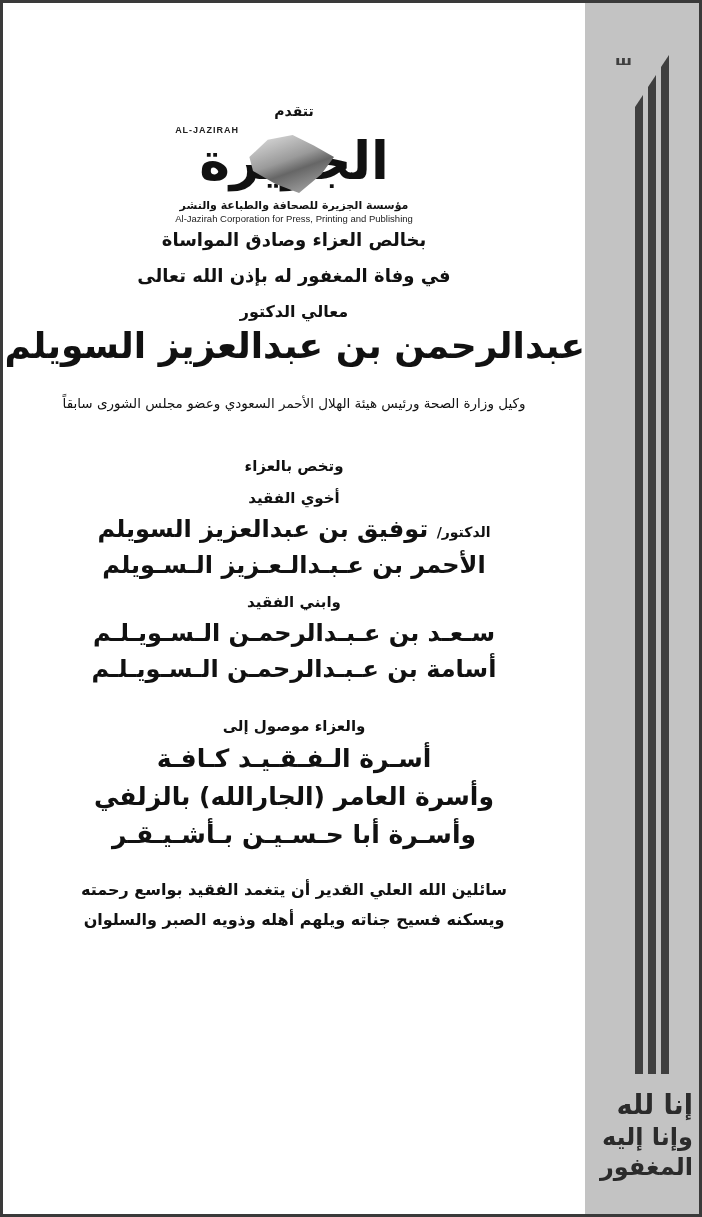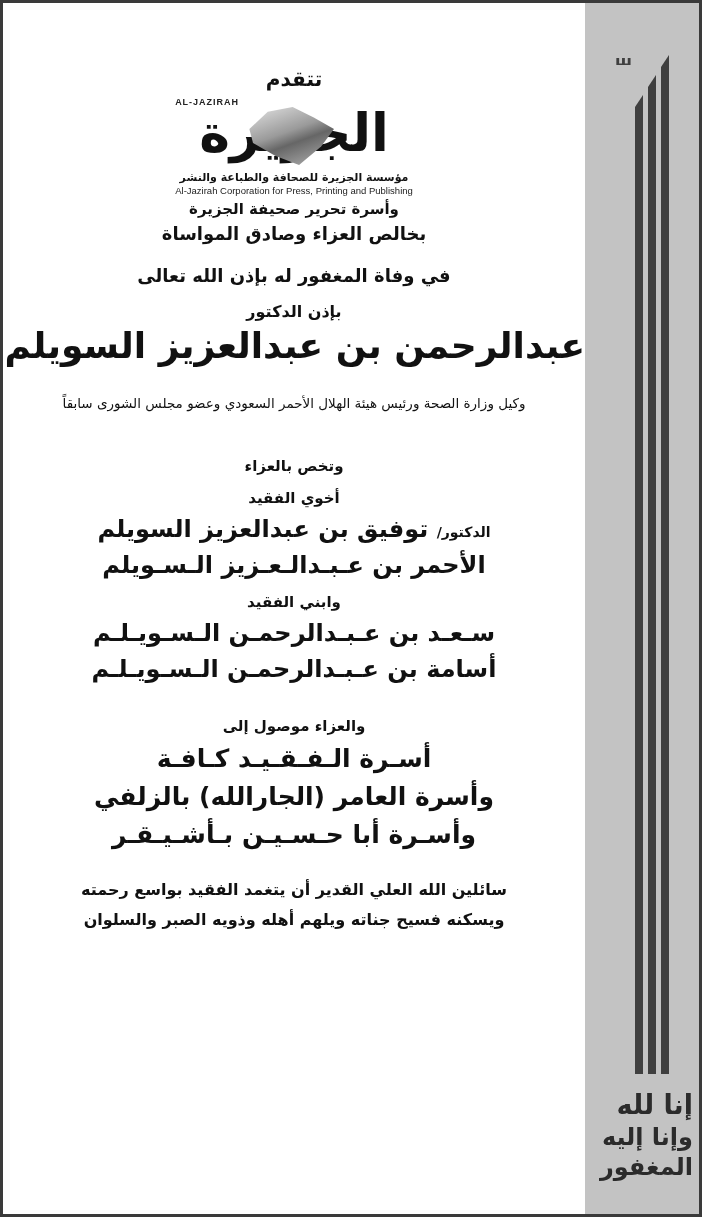--- a/index.html
+++ b/index.html
@@ -42,21 +42,21 @@
   .verse .v1 { font-size:27px; }
   .verse .v2 { font-size:24px; }
   .verse .v3 { font-size:24px; letter-spacing:1px; }
   
   .content {
     position:absolute; top:0; left:0; right:114px; bottom:0;
     text-align:center;
     direction:rtl;
   }
   .ar { direction:rtl; font-family:"DejaVu Sans", sans-serif; }
-  .presents { margin-top:64px; font-size:20px; font-weight:bold; }
+  .presents { margin-top:100px; font-size:14px; font-weight:bold; }
   
   .logo { position:relative; display:inline-block; margin-top:2px; height:84px; }
   .logo-latin {
     position:absolute; top:4px; left:-14px;
     font-family:"Liberation Sans", sans-serif;
     font-size:9px; font-weight:bold; letter-spacing:1px; color:#222;
     direction:ltr;
   }
   .logo-ar {
     font-size:52px; font-weight:bold; line-height:80px;
@@ -66,21 +66,21 @@
     position:absolute; z-index:3; top:14px; left:50%;
     width:92px; height:58px; margin-left:-52px;
     background:linear-gradient(160deg,#e8e8e8 0%,#9a9a9a 45%,#666 60%,#b5b5b5 100%);
     clip-path:polygon(8% 38%, 28% 8%, 55% 0%, 78% 18%, 100% 38%, 86% 68%, 62% 100%, 36% 84%, 12% 62%);
     box-shadow:2px 2px 3px rgba(0,0,0,0.45);
   }
   .org-ar { font-size:11px; font-weight:bold; margin-top:-6px; }
   .org-en { font-family:"Liberation Sans", sans-serif; font-size:9.5px; color:#222; margin-top:1px; direction:ltr; }
   .editorial  { font-size:15px; font-weight:bold; margin-top:4px; }
   .condolence { font-size:18px; font-weight:bold; margin-top:5px; }
-  .on-death   { font-size:18px; font-weight:bold; margin-top:21px; }
+  .on-death   { font-size:18px; font-weight:bold; margin-top:15px; }
   .honorific  { font-size:16px; font-weight:bold; margin-top:16px; }
   .big-name   { font-size:36px; font-weight:bold; margin-top:4px; white-space:nowrap;padding-left:26px; }
   .titles     { font-size:13.5px; font-weight:normal; margin-top:29px; }
   .sec-heading{ font-size:15px; font-weight:bold; margin-top:46px; }
   .rel-label  { font-size:15px; font-weight:bold; margin-top:14px; }
   .name-line  { font-size:24px; font-weight:bold; margin-top:8px; white-space:nowrap; }
   .name-prefix{ font-size:14px; font-weight:bold; }
   .ext-line   { font-size:25px; font-weight:bold; margin-top:9px; white-space:nowrap; }
   .prayer     { font-size:16px; font-weight:bold; margin-top:26px; line-height:1.85; }
 </style>
@@ -95,25 +95,24 @@
 
     <div class="logo">
       <div class="logo-latin">AL-JAZIRAH</div>
       <div class="logo-map"></div>
       <div class="logo-ar ar">الجزيرة</div>
     </div>
 
     <div class="org-ar ar">مؤسسة الجزيرة للصحافة والطباعة والنشر</div>
     <div class="org-en">Al-Jazirah Corporation for Press, Printing and Publishing</div>
 
-    <div class="editorial ar">وأسرة تحرير صحيفة الجزيرة</div>
     <div class="condolence ar">بخالص العزاء وصادق المواساة</div>
     <div class="on-death ar">في وفاة المغفور له بإذن الله تعالى</div>
 
-    <div class="honorific ar">بإذن الدكتور</div>
+    <div class="honorific ar">معالي الدكتور</div>
     <div class="big-name ar">عبدالرحمن بن عبدالعزيز السويلم</div>
     <div class="titles ar">وكيل وزارة الصحة ورئيس هيئة الهلال الأحمر السعودي وعضو مجلس الشورى سابقاً</div>
 
     <div class="sec-heading ar">وتخص بالعزاء</div>
     <div class="rel-label ar">أخوي الفقيد</div>
     <div class="name-line ar"><span class="name-prefix">الدكتور/</span> <span>توفيق بن عبدالعزيز السويلم</span></div>
     <div class="name-line ar">الأحمر بن عـبـدالـعـزيز الـسـويلم</div>
 
     <div class="rel-label ar">وابني الفقيد</div>
     <div class="name-line ar">سـعـد بن عـبـدالرحمـن الـسـويـلـم</div>

